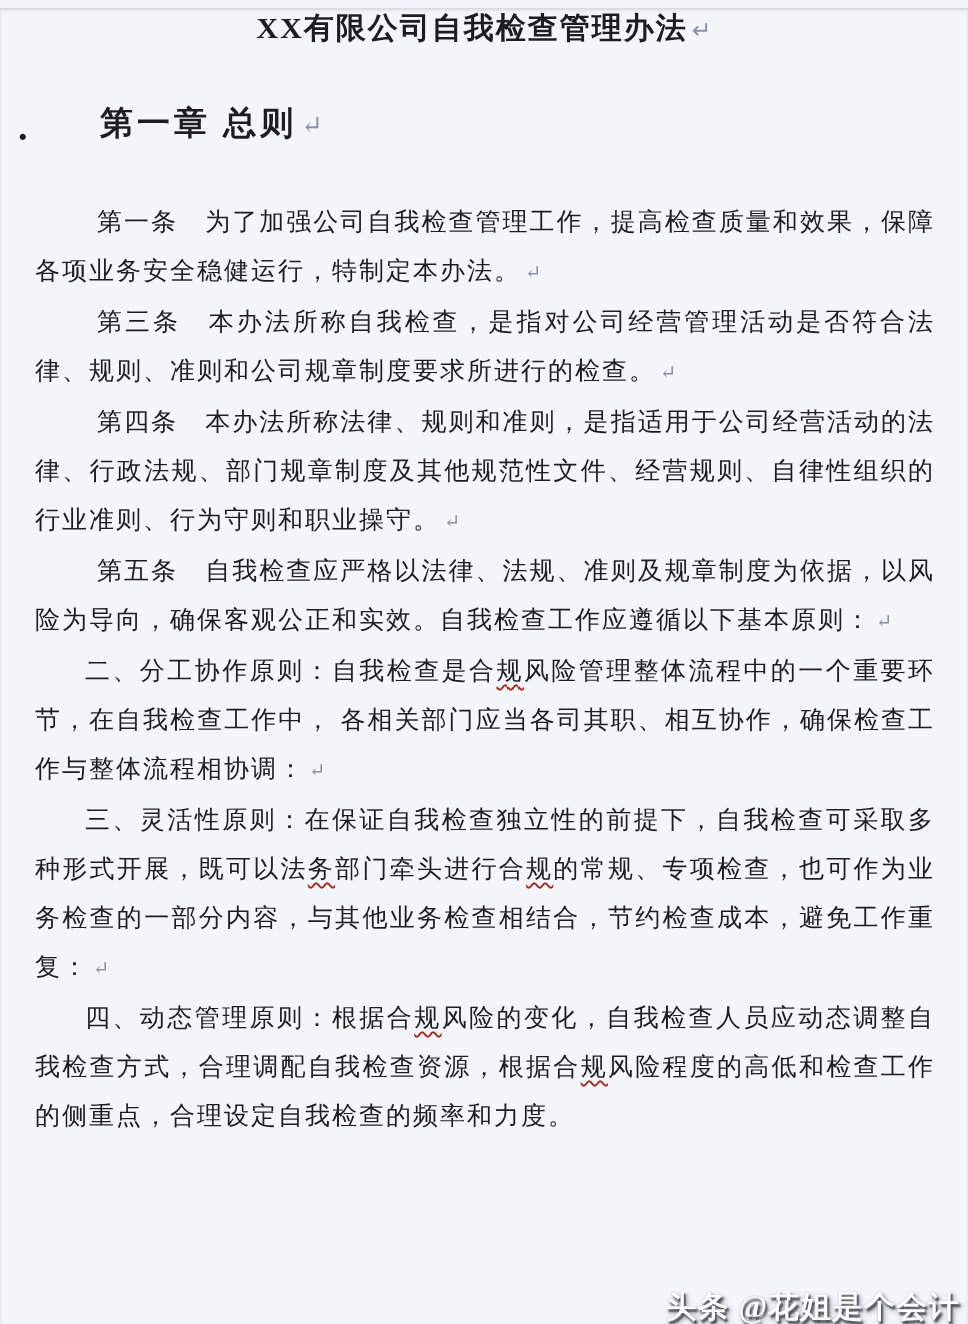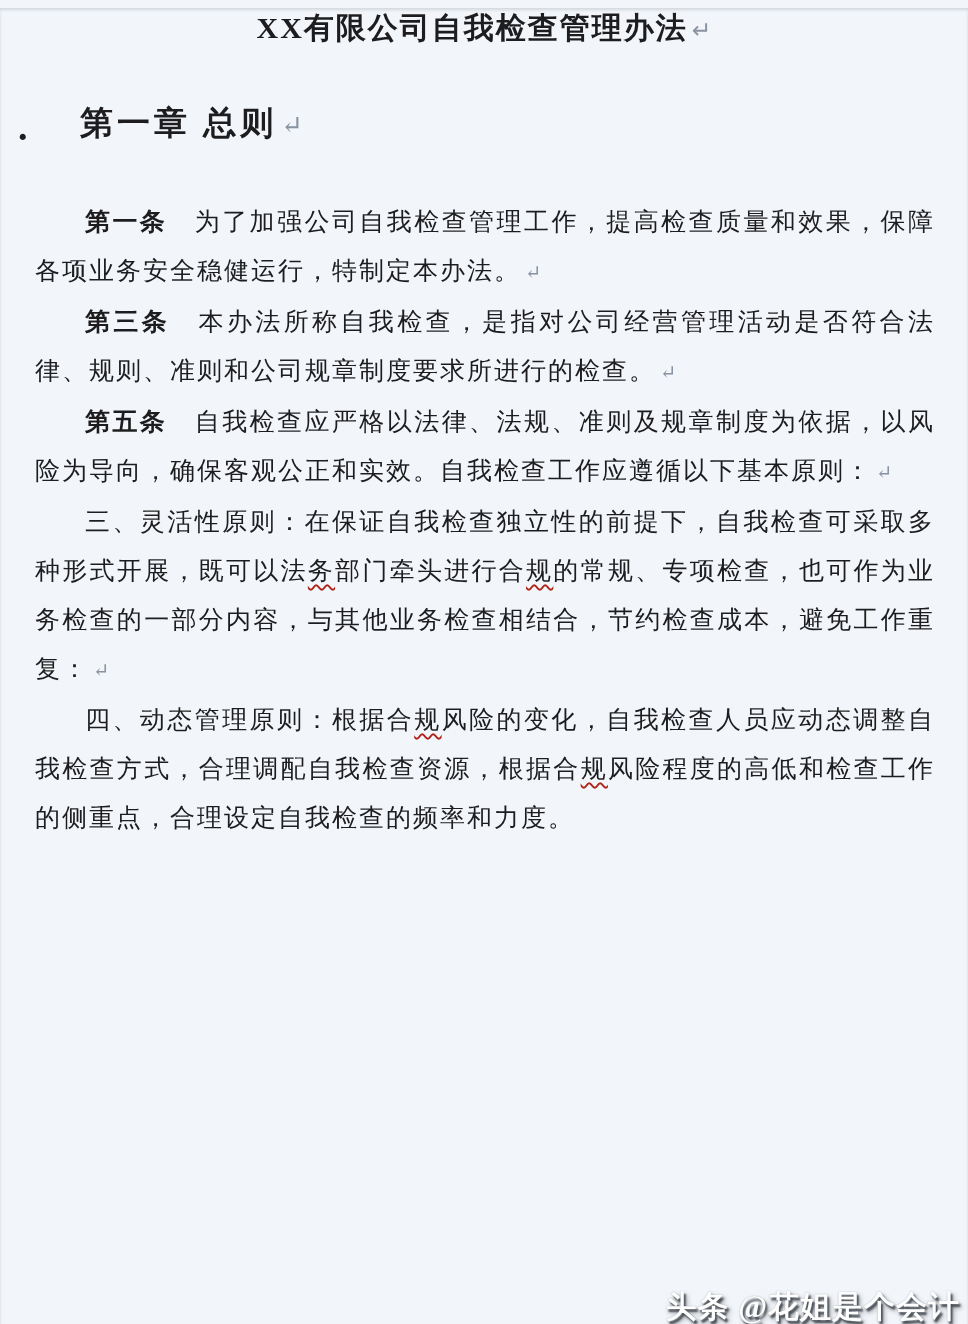--- a/index.html
+++ b/index.html
@@ -15,34 +15,34 @@
     background:var(--background);
     font-family:"Liberation Serif","DejaVu Serif",serif;
     color:var(--text);
   }
   .page{width:968px;height:1324px;position:relative;box-shadow:inset 0 2px 3px rgba(150,160,170,.35);}
   .doc-title{
     margin:8px 0 0 0;text-align:center;
     font-size:30px;font-weight:bold;letter-spacing:2px;line-height:40px;font-family:Liberation Serif, serif;
   }
   .chapter{
-    margin:50px 0 0 80px;
+    margin:50px 0 0 100px;
     font-size:33px;font-weight:bold;letter-spacing:4px;line-height:46px;
   }
   .stray-dot{
     position:absolute;left:18px;top:100px;
     font-size:38px;font-weight:bold;line-height:38px;
   }
   .body{
     margin:48px 33px 0 35px;
     font-size:25px;line-height:49px;letter-spacing:2px;
     text-align:justify;text-justify:inter-character;word-break:break-all;
   }
   .body p{margin:0;text-indent:2em;}
-  .body .art-num{font-weight:bold;}
+  .body .art-num{font-weight:normal;margin-left:12px;}
   .sq{
     text-decoration:underline wavy var(--misspell-underline) 2px;
     text-decoration-skip-ink:none;text-underline-offset:5px;
   }
   .pmark{
     color:var(--paragraph-mark);
     font-size:.78em;font-weight:normal;letter-spacing:0;
     padding-left:4px;vertical-align:baseline;
   }
   .watermark{
@@ -60,20 +60,22 @@
 
   <h1 class="doc-title"><span>XX有限公司自我检查管理办法</span><span class="pmark">↵</span></h1>
 
   <div class="stray-dot">.</div>
 
   <h2 class="chapter"><span>第一章 总则</span><span class="pmark">↵</span></h2>
 
   <div class="body" id="doc-body">
       <p><span class="art-num">第一条</span><span>　为了加强公司自我检查管理工作，提高检查质量和效果，保障各项业务安全稳健运行，特制定本办法。</span><span class="pmark">↵</span></p>
       <p><span class="art-num">第三条</span><span>　本办法所称自我检查，是指对公司经营管理活动是否符合法律、规则、准则和公司规章制度要求所进行的检查。</span><span class="pmark">↵</span></p>
+      <p><span class="art-num">第四条</span><span>　本办法所称法律、规则和准则，是指适用于公司经营活动的法律、行政法规、部门规章制度及其他规范性文件、经营规则、自律性组织的行业准则、行为守则和职业操守。</span><span class="pmark">↵</span></p>
       <p><span class="art-num">第五条</span><span>　自我检查应严格以法律、法规、准则及规章制度为依据，以风险为导向，确保客观公正和实效。自我检查工作应遵循以下基本原则：</span><span class="pmark">↵</span></p>
+      <p><span>二、分工协作原则：自我检查是合</span><span class="sq">规</span><span>风险管理整体流程中的一个重要环节，在自我检查工作中， 各相关部门应当各司其职、相互协作，确保检查工作与整体流程相协调：</span><span class="pmark">↵</span></p>
       <p><span>三、灵活性原则：在保证自我检查独立性的前提下，自我检查可采取多种形式开展，既可以法</span><span class="sq">务</span><span>部门牵头进行合</span><span class="sq">规</span><span>的常规、专项检查，也可作为业务检查的一部分内容，与其他业务检查相结合，节约检查成本，避免工作重复：</span><span class="pmark">↵</span></p>
       <p><span>四、动态管理原则：根据合</span><span class="sq">规</span><span>风险的变化，自我检查人员应动态调整自我检查方式，合理调配自我检查资源，根据合</span><span class="sq">规</span><span>风险程度的高低和检查工作的侧重点，合理设定自我检查的频率和力度。</span></p>
     </div>
 
   <div class="watermark"><span>头条 @花姐是个会计</span></div>
 
 </div>
 
 </body></html>

